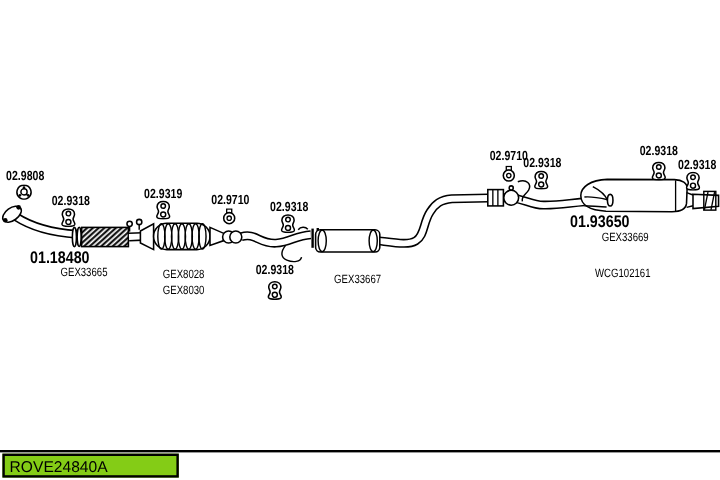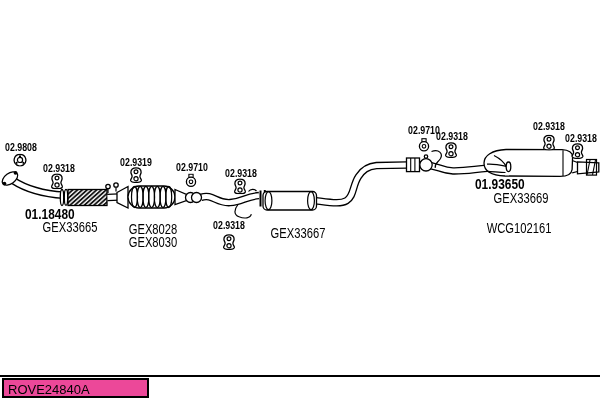--- a/index.html
+++ b/index.html
@@ -3,27 +3,27 @@
 <meta charset="utf-8">
 <style>
   html,body{margin:0;padding:0;background:#fff;}
   .stage{position:relative;width:600px;height:400px;background:#fff;overflow:hidden;
          font-family:"Liberation Sans",sans-serif;color:#000;}
   .stage svg{position:absolute;left:0;top:0;}
   .lbl{position:absolute;white-space:nowrap;color:#000;}
   .c{transform:translateX(-50%);}
   .fit{font-weight:bold;font-size:11px;line-height:13px;}
   .big{font-weight:bold;font-size:14px;line-height:22px;}
-  .oem{font-size:14px;line-height:13px;}
+  .oem{font-size:10px;line-height:13px;}
   .sq{display:inline-block;}
   .fit .sq,.oem .sq{transform:scaleX(.8);transform-origin:50% 50%;}
   .big .sq{transform:scaleX(.85);transform-origin:0 50%;}
   .divider{position:absolute;left:0;top:375px;width:600px;height:2px;background:#000;}
   .refbox{position:absolute;left:2px;top:378px;width:147px;height:20px;border:2px solid #000;
-          background:#ec4899;box-sizing:border-box;}
+          background:#84cc16;box-sizing:border-box;}
   .reftext{font-size:13px;line-height:16px;display:inline-block;padding-left:4px;}
   
   .w{fill:#fff;stroke:#000;stroke-width:1.3;}
   .n{fill:none;stroke:#000;stroke-width:1.2;}
   .po{fill:none;stroke:#000;stroke-width:7.5;}
   .pi{fill:none;stroke:#fff;stroke-width:4.9;}
 </style>
 </head>
 <body>
 

